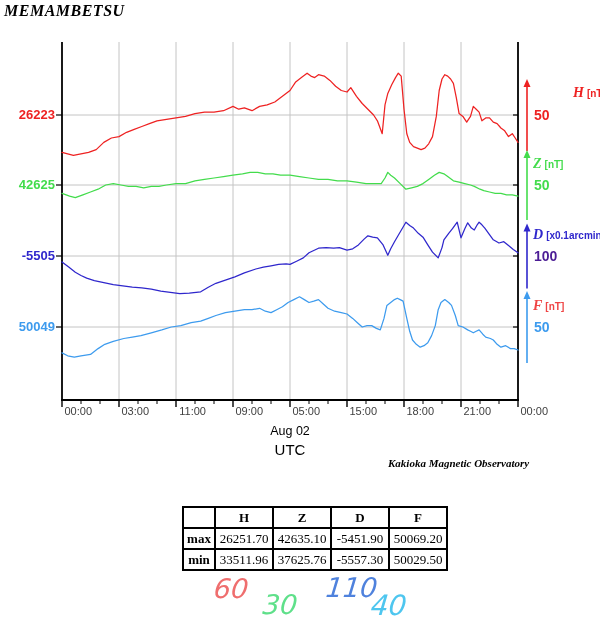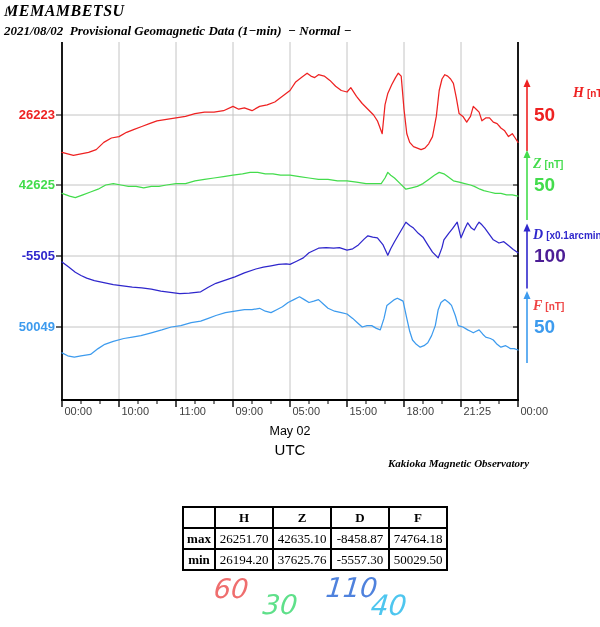--- a/index.html
+++ b/index.html
@@ -1,35 +1,35 @@
 <!DOCTYPE html>
 <html><head>
 <meta charset="utf-8">
 <style>
   html,body{margin:0;padding:0;background:#fff;}
   .page{position:relative;width:600px;height:627px;background:#fff;overflow:hidden;
-        font-family:"Liberation Sans","DejaVu Sans",sans-serif;border-radius:25px;}
+        font-family:"Liberation Sans","DejaVu Sans",sans-serif;}
   .abs{position:absolute;}
   #chart-svg{position:absolute;left:0;top:0;z-index:1;}
   .txt{z-index:2;}
 
   .station-title{left:4px;top:2px;font:italic 700 16px "Liberation Serif","DejaVu Serif",serif;color:#000;letter-spacing:.5px;}
   .subtitle{left:4px;top:23px;font:italic 700 13px "Liberation Serif","DejaVu Serif",serif;color:#000;white-space:pre;}
 
   .ylab{width:57px;text-align:right;font-weight:700;font-size:13px;line-height:16px;}
   .ylab0{left:-2px;top:107px;}
   .ylab1{left:-2px;top:177px;}
   .ylab2{left:-2px;top:248px;}
   .ylab3{left:-2px;top:319px;}
 
   .rlab{left:533px;white-space:nowrap;line-height:14px;}
   .rlab .letter{font:italic 700 14px "Liberation Serif","DejaVu Serif",serif;}
   .rlab .unit{font:700 10px "Liberation Sans","DejaVu Sans",sans-serif;margin-left:3px;}
   .rlab0{top:85px;margin-left:40px;} .rlab1{top:156px;} .rlab2{top:227px;} .rlab3{top:298px;}
-  .rnum{left:534px;font-weight:700;font-size:19px;line-height:16px;}
+  .rnum{left:534px;font-weight:700;font-size:14px;line-height:16px;}
   .rnum0{top:107px;} .rnum1{top:177px;} .rnum2{top:248px;} .rnum3{top:319px;}
 
   .xtick{top:405px;width:60px;text-align:right;font-size:11px;color:#404040;}
   .xdate{left:260px;top:424px;width:60px;text-align:center;font-size:12.5px;color:#000;}
   .xunit{left:260px;top:441px;width:60px;text-align:center;font-size:15px;color:#000;}
   .credit{left:388px;top:457px;font:italic 700 11px "Liberation Serif","DejaVu Serif",serif;color:#000;}
 
   table.minmax{position:absolute;left:182px;top:506px;z-index:2;border-collapse:separate;border-spacing:0;
         border:1px solid #000;font-family:"Liberation Serif","DejaVu Serif",serif;font-size:13px;color:#000;}
   table.minmax th, table.minmax td{border:1px solid #000;text-align:center;padding:1px 2px;height:17px;}
@@ -105,69 +105,68 @@
       <polygon points="523.5,87 530.5,87 527,79" fill="#ee2222"></polygon>
       <line x1="527" y1="155" x2="527" y2="220" stroke="#43dc4c" stroke-width="1.6"></line>
       <polygon points="523.5,158 530.5,158 527,150" fill="#43dc4c"></polygon>
       <line x1="527" y1="228.5" x2="527" y2="288.5" stroke="#2f27cc" stroke-width="1.6"></line>
       <polygon points="523.5,231.5 530.5,231.5 527,223.5" fill="#2f27cc"></polygon>
       <line x1="527" y1="296" x2="527" y2="363" stroke="#3d9bee" stroke-width="1.6"></line>
       <polygon points="523.5,299 530.5,299 527,291" fill="#3d9bee"></polygon>
     </svg>
 
   <div class="abs txt station-title">MEMAMBETSU</div>
-  <div class="abs txt subtitle">2021/08/02  Provisional Geomagnetic Data (1−min)  − Normal −</div>
 
   <div class="abs txt ylab ylab0" style="color: rgb(238, 34, 34);">26223</div>
   <div class="abs txt ylab ylab1" style="color: rgb(67, 220, 76);">42625</div>
   <div class="abs txt ylab ylab2" style="color: rgb(47, 39, 204);">-5505</div>
   <div class="abs txt ylab ylab3" style="color: rgb(61, 155, 238);">50049</div>
 
   <div class="abs txt rlab rlab0" style="color: rgb(238, 34, 34);"><span class="letter">H</span><span class="unit">[nT]</span></div>
   <div class="abs txt rnum rnum0" style="color: rgb(238, 34, 34);">50</div>
   <div class="abs txt rlab rlab1" style="color: rgb(67, 220, 76);"><span class="letter">Z</span><span class="unit">[nT]</span></div>
   <div class="abs txt rnum rnum1" style="color: rgb(67, 220, 76);">50</div>
   <div class="abs txt rlab rlab2" style="color: rgb(47, 39, 204);"><span class="letter">D</span><span class="unit">[x0.1arcmin]</span></div>
   <div class="abs txt rnum rnum2" style="color: #4c1d95;">100</div>
   <div class="abs txt rlab rlab3" style="color: #ef4444;"><span class="letter">F</span><span class="unit">[nT]</span></div>
   <div class="abs txt rnum rnum3" style="color: rgb(61, 155, 238);">50</div>
 
   <span class="abs txt xtick" style="left:32px">00:00</span>
-  <span class="abs txt xtick" style="left:89px">10:00</span>
+  <span class="abs txt xtick" style="left:89px">03:00</span>
   <span class="abs txt xtick" style="left:146px">11:00</span>
   <span class="abs txt xtick" style="left:203px">09:00</span>
   <span class="abs txt xtick" style="left:260px">05:00</span>
   <span class="abs txt xtick" style="left:317px">15:00</span>
   <span class="abs txt xtick" style="left:374px">18:00</span>
-  <span class="abs txt xtick" style="left:431px">21:25</span>
+  <span class="abs txt xtick" style="left:431px">21:00</span>
   <span class="abs txt xtick" style="left:488px">00:00</span>
 
-  <div class="abs txt xdate">May 02</div>
+  <div class="abs txt xdate">Aug 02</div>
   <div class="abs txt xunit">UTC</div>
   <div class="abs txt credit">Kakioka Magnetic Observatory</div>
 
   <table class="minmax">
     <tbody>
         <tr>
       <th class="col-lab"></th>
       <th class="col-val">H</th>
       <th class="col-val">Z</th>
       <th class="col-val">D</th>
       <th class="col-val">F</th>
     </tr>
     <tr>
       <td class="col-lab">max</td>
       <td class="col-val">26251.70</td>
       <td class="col-val">42635.10</td>
-      <td class="col-val">-8458.87</td>
-      <td class="col-val">74764.18</td>
+      <td class="col-val">-5451.90</td>
+      <td class="col-val">50069.20</td>
     </tr>
     <tr>
       <td class="col-lab">min</td>
-      <td class="col-val">26194.20</td>
+      <td class="col-val">33511.96</td>
       <td class="col-val">37625.76</td>
       <td class="col-val">-5557.30</td>
       <td class="col-val">50029.50</td>
     </tr>
   </tbody>
     </table>
 
   <span class="abs ann ann0" style="color: rgb(239, 110, 110);">60</span>
   <span class="abs ann ann1" style="color: rgb(95, 224, 138);">30</span>
   <span class="abs ann ann2" style="color: rgb(79, 130, 221);">110</span>

